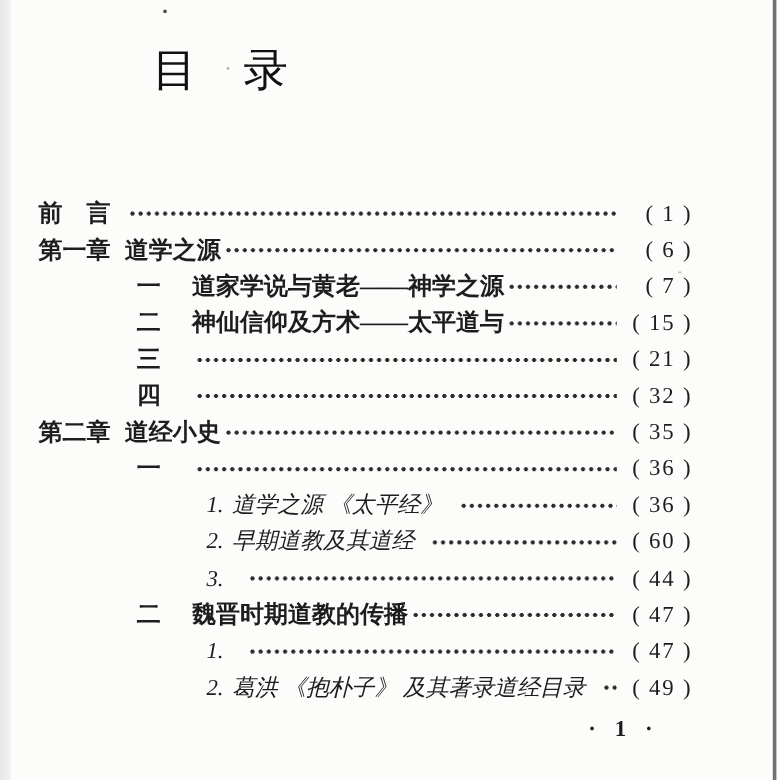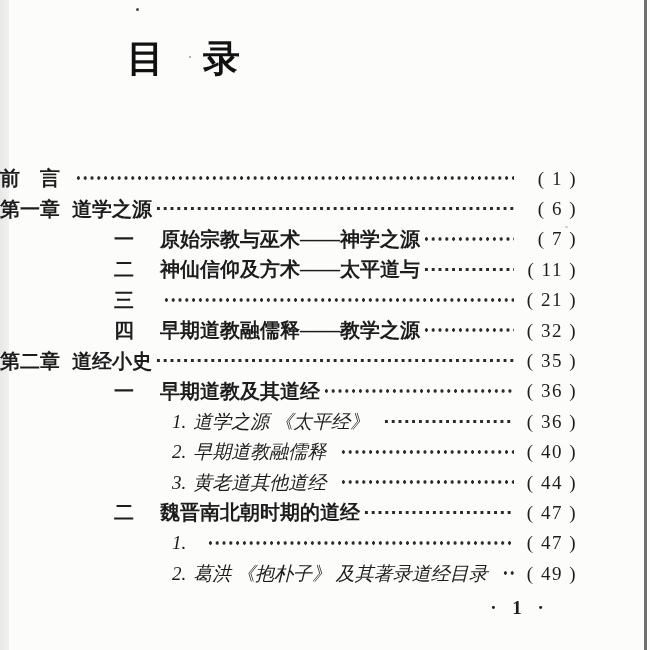--- a/index.html
+++ b/index.html
@@ -20,32 +20,32 @@
     position:absolute;left:0;top:0;width:9px;height:650px;
     background:linear-gradient(90deg, var(--left-strip), #f1f1f0);
   }
   .right-line{
     position:absolute;left:644px;top:0;width:3px;height:650px;
     background:var(--edge-line);
   }
   .title{
     position:absolute;left:127px;top:14px;
     font-family:"Liberation Sans", sans-serif;
-    font-weight:700;font-size:37px;line-height:1.1;
+    font-weight:400;font-size:37px;line-height:1.1;
     color:#111;white-space:pre;letter-spacing:1px;
   }
   .toc{
     position:absolute;left:0;top:163px;width:577px;
   }
   .row{
     display:flex;align-items:center;height:30.4px;
     font-size:20px;line-height:1;
   }
   .row.chapter{
-    font-family:"Liberation Sans", sans-serif;font-weight:700;
+    font-family:"Liberation Sans", sans-serif;font-weight:700;margin-left:32px;
   }
   .row.section{
     padding-left:88px;font-weight:700;
   }
   .row.sub{
     padding-left:172px;font-style:italic;font-size:19px;
   }
   .row.chapter .lbl, .row.section .lbl{
     flex:none;width:72px;white-space:pre;
   }
@@ -94,74 +94,71 @@
     <span class="pg">( 1 )</span>
   </div>
     <div class="row chapter">
     <span class="lbl">第一章</span>
     <span class="txt">道学之源</span>
     <span class="dots"></span>
     <span class="pg">( 6 )</span>
   </div>
     <div class="row section">
     <span class="lbl">一</span>
-    <span class="txt">原始宗教与巫术——神学之源</span>
+    <span class="txt">道家学说与黄老——神学之源</span>
     <span class="dots"></span>
     <span class="pg">( 7 )</span>
   </div>
     <div class="row section">
     <span class="lbl">二</span>
     <span class="txt">神仙信仰及方术——太平道与</span>
     <span class="dots"></span>
-    <span class="pg">( 11 )</span>
+    <span class="pg">( 15 )</span>
   </div>
     <div class="row section">
     <span class="lbl">三</span>
     <span class="dots"></span>
     <span class="pg">( 21 )</span>
   </div>
     <div class="row section">
     <span class="lbl">四</span>
-    <span class="txt">早期道教融儒释——教学之源</span>
     <span class="dots"></span>
     <span class="pg">( 32 )</span>
   </div>
     <div class="row chapter">
     <span class="lbl">第二章</span>
     <span class="txt">道经小史</span>
     <span class="dots"></span>
     <span class="pg">( 35 )</span>
   </div>
     <div class="row section">
     <span class="lbl">一</span>
-    <span class="txt">早期道教及其道经</span>
     <span class="dots"></span>
     <span class="pg">( 36 )</span>
   </div>
     <div class="row sub">
     <span class="lbl">1.</span>
     <span class="txt">道学之源 《太平经》</span>
     <span class="dots"></span>
     <span class="pg">( 36 )</span>
   </div>
     <div class="row sub">
     <span class="lbl">2.</span>
-    <span class="txt">早期道教融儒释</span>
+    <span class="txt">早期道教及其道经</span>
     <span class="dots"></span>
-    <span class="pg">( 40 )</span>
+    <span class="pg">( 60 )</span>
   </div>
     <div class="row sub">
     <span class="lbl">3.</span>
-    <span class="txt">黄老道其他道经</span>
     <span class="dots"></span>
     <span class="pg">( 44 )</span>
   </div>
     <div class="row section">
     <span class="lbl">二</span>
-    <span class="txt">魏晋南北朝时期的道经</span>
+    <span class="txt">魏晋时期道教的传播</span>
     <span class="dots"></span>
     <span class="pg">( 47 )</span>
   </div>
     <div class="row sub">
     <span class="lbl">1.</span>
     <span class="dots"></span>
     <span class="pg">( 47 )</span>
   </div>
     <div class="row sub">
     <span class="lbl">2.</span>

